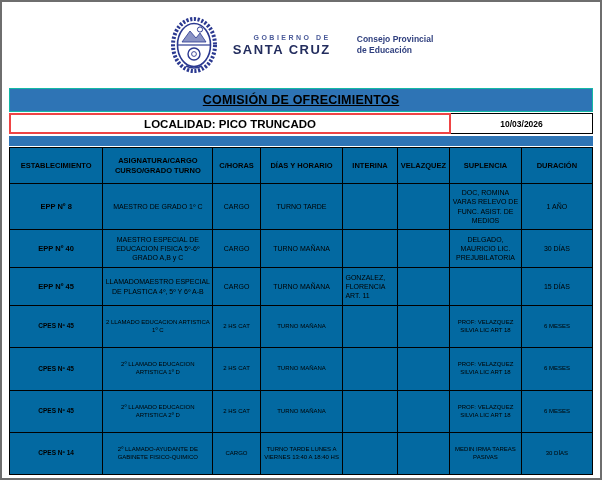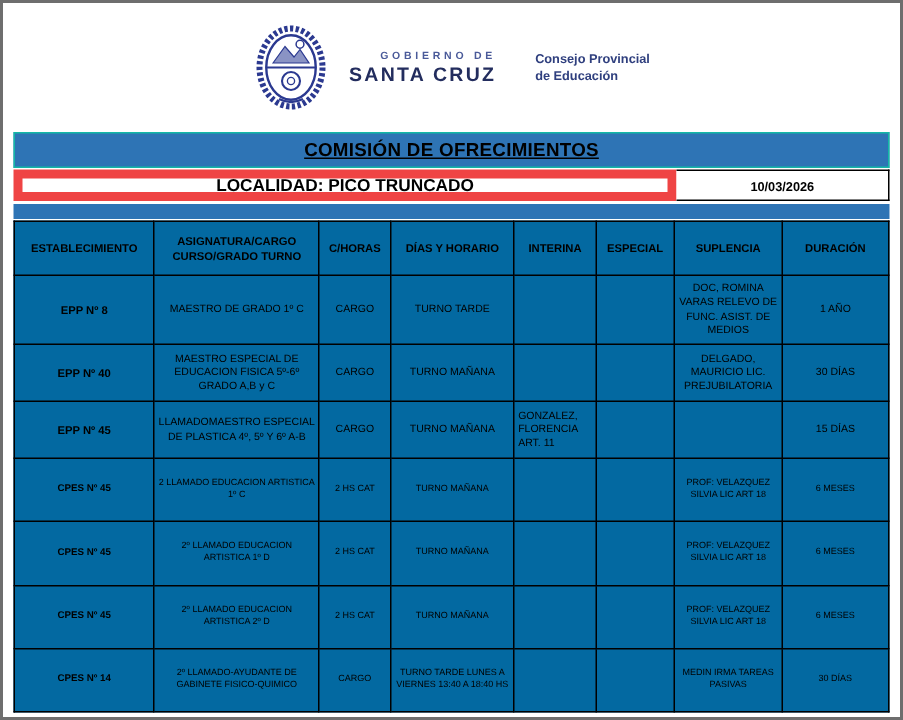--- a/index.html
+++ b/index.html
@@ -29,21 +29,21 @@
     display:flex; align-items:center; justify-content:center;
   }
   .title-bar span {
     font-size:12.5px; font-weight:bold; color:#000; text-decoration:underline;
     letter-spacing:.2px;
   }
 
   
   .locality-row { display:flex; height:21px; margin-top:1px; }
   .locality-cell {
-    width:75.7%; border:6px solid #ef4444; display:flex; align-items:center; justify-content:center;
+    width:75.7%; border:2px solid #ef4444; display:flex; align-items:center; justify-content:center;
     font-size:11.5px; font-weight:bold; background:#fff;
   }
   .date-cell {
     width:24.3%; border:1px solid #000; border-left:none;
     display:flex; align-items:center; justify-content:center;
     font-size:8.5px; font-weight:bold; background:#fff;
   }
 
   .blue-strip { height:10px; background:#2e74b5; margin-top:2px; }
 
@@ -120,21 +120,21 @@
         <col style="width:12.3%">
         <col style="width:12.2%">
     </colgroup>
     <thead>
       <tr>
           <th>ESTABLECIMIENTO</th>
           <th>ASIGNATURA/CARGO CURSO/GRADO TURNO</th>
           <th>C/HORAS</th>
           <th>DÍAS Y HORARIO</th>
           <th>INTERINA</th>
-          <th>ESPECIAL</th>
+          <th>VELAZQUEZ</th>
           <th>SUPLENCIA</th>
           <th>DURACIÓN</th>
         </tr>
     </thead>
     <tbody>
         <tr>
           <td>EPP Nº 8</td>
           <td>MAESTRO DE GRADO 1º C</td>
           <td>CARGO</td>
           <td>TURNO TARDE</td>

